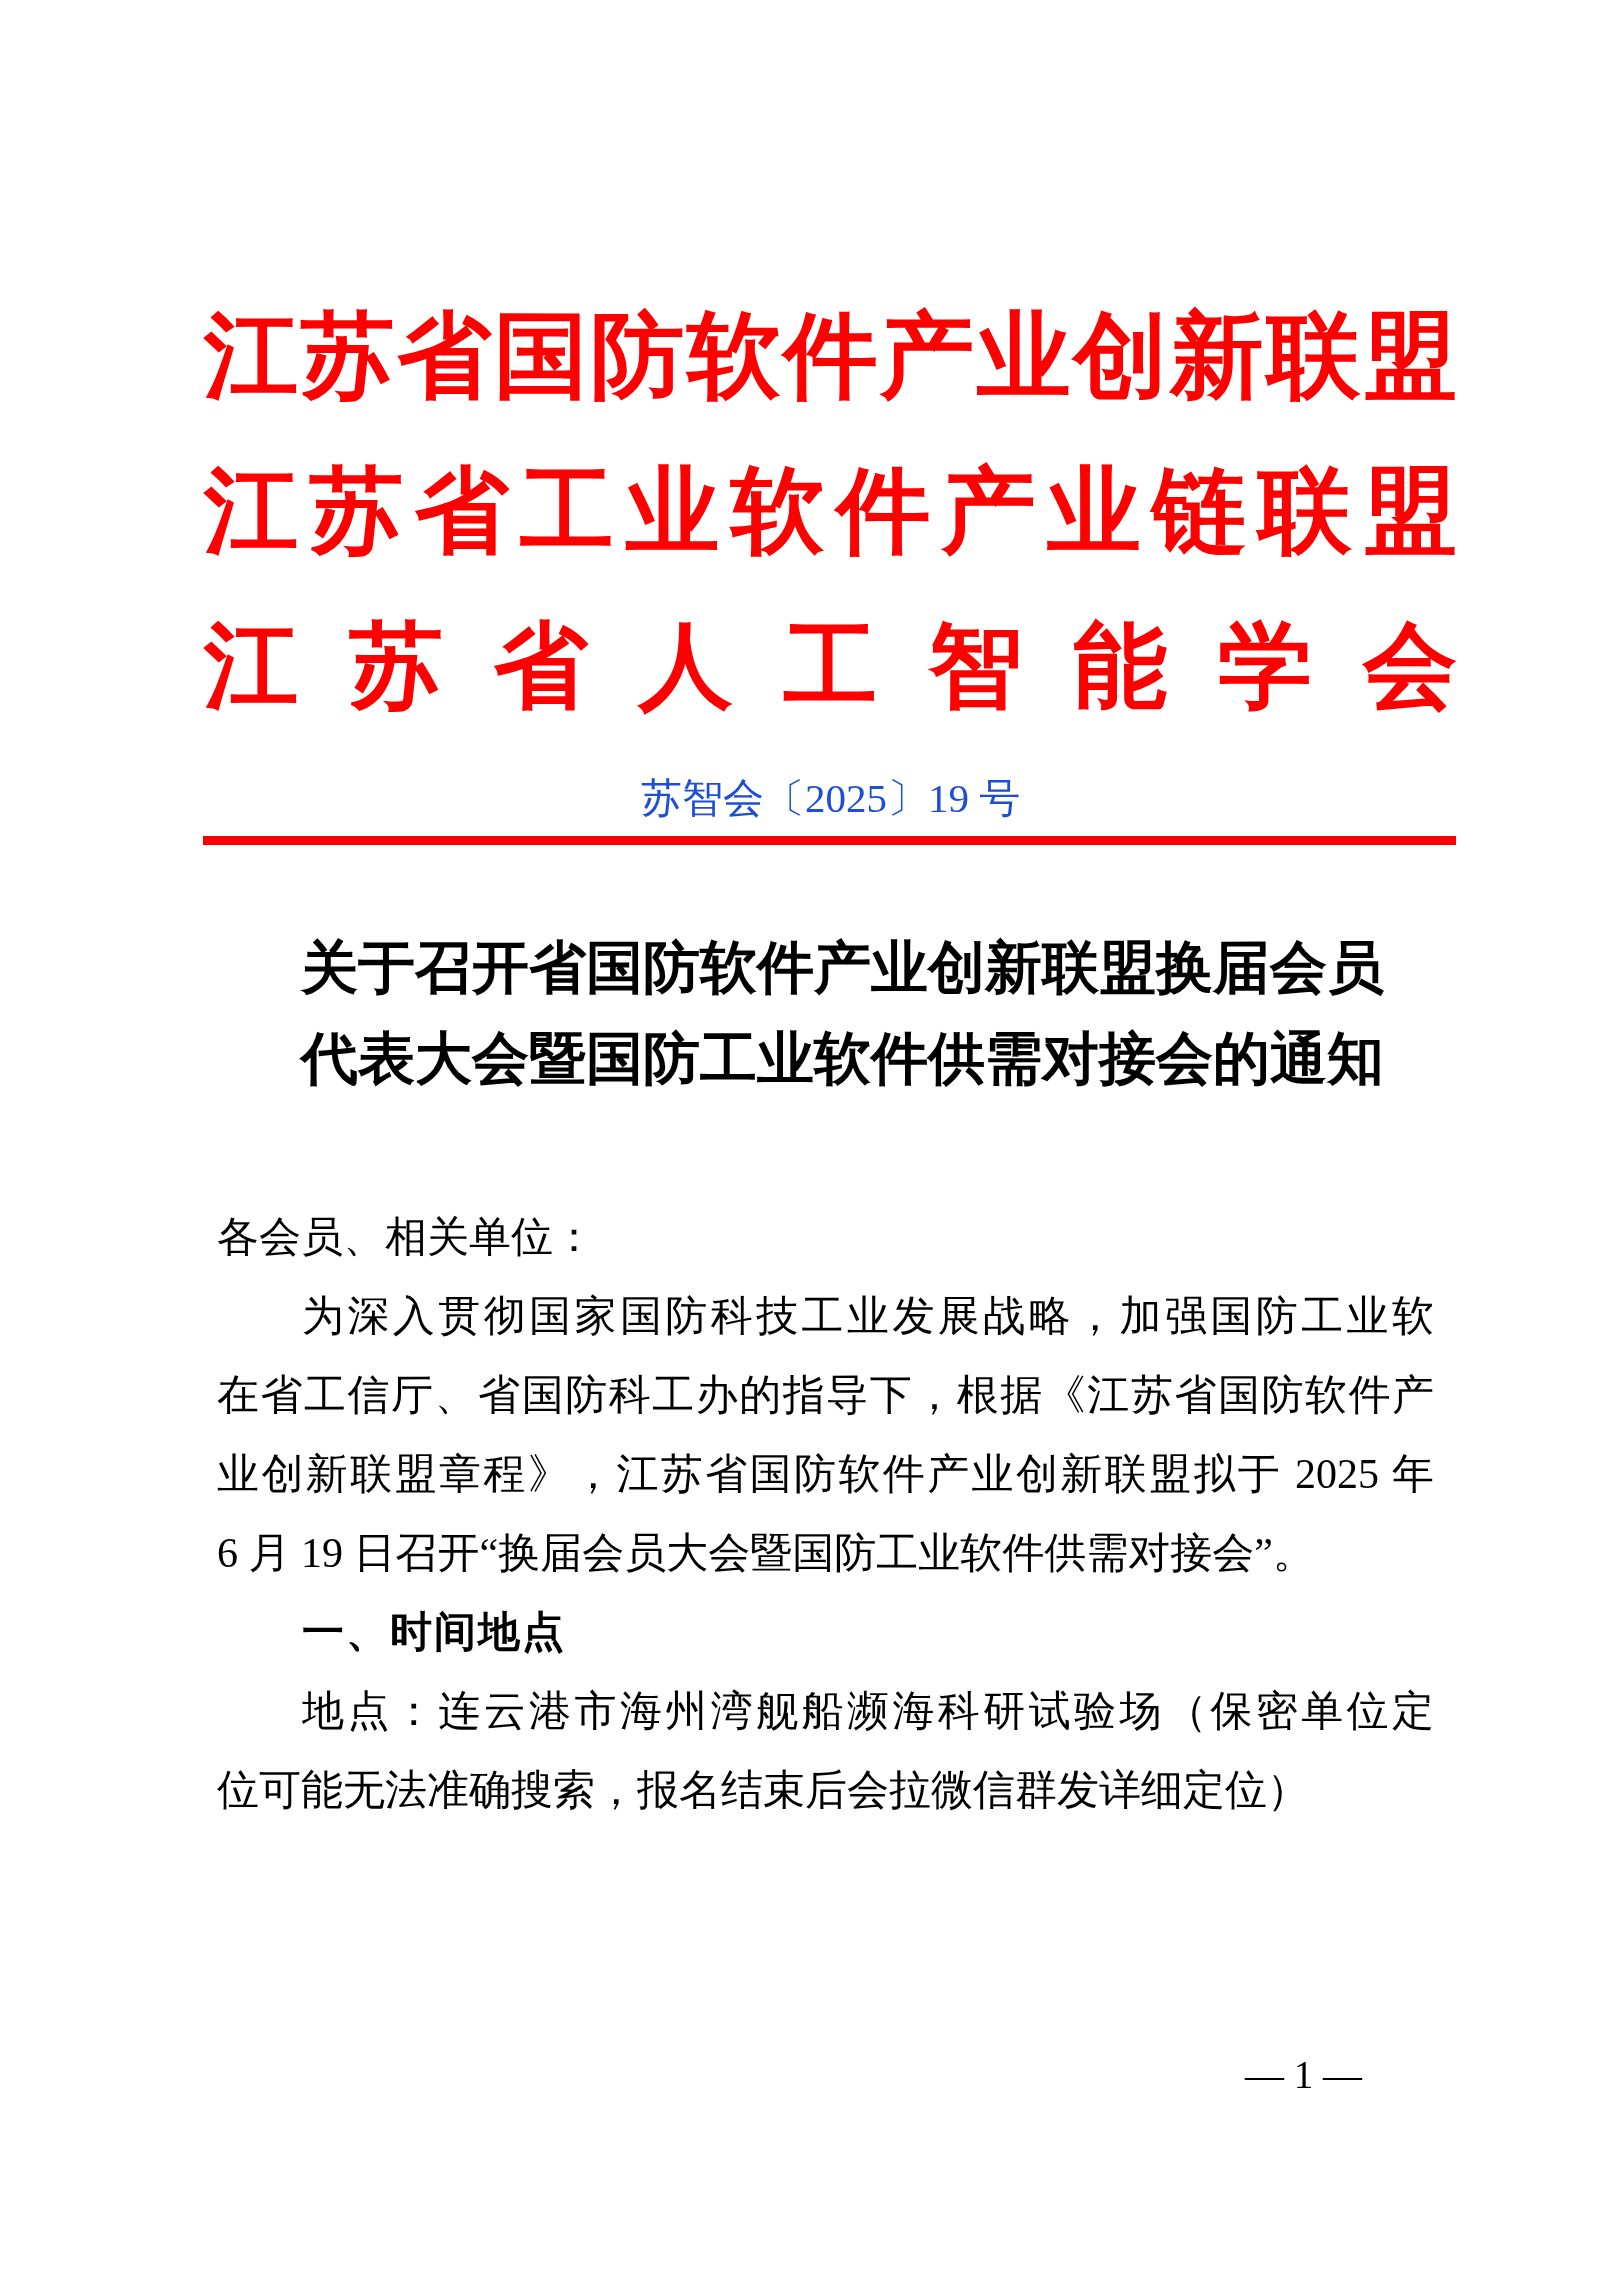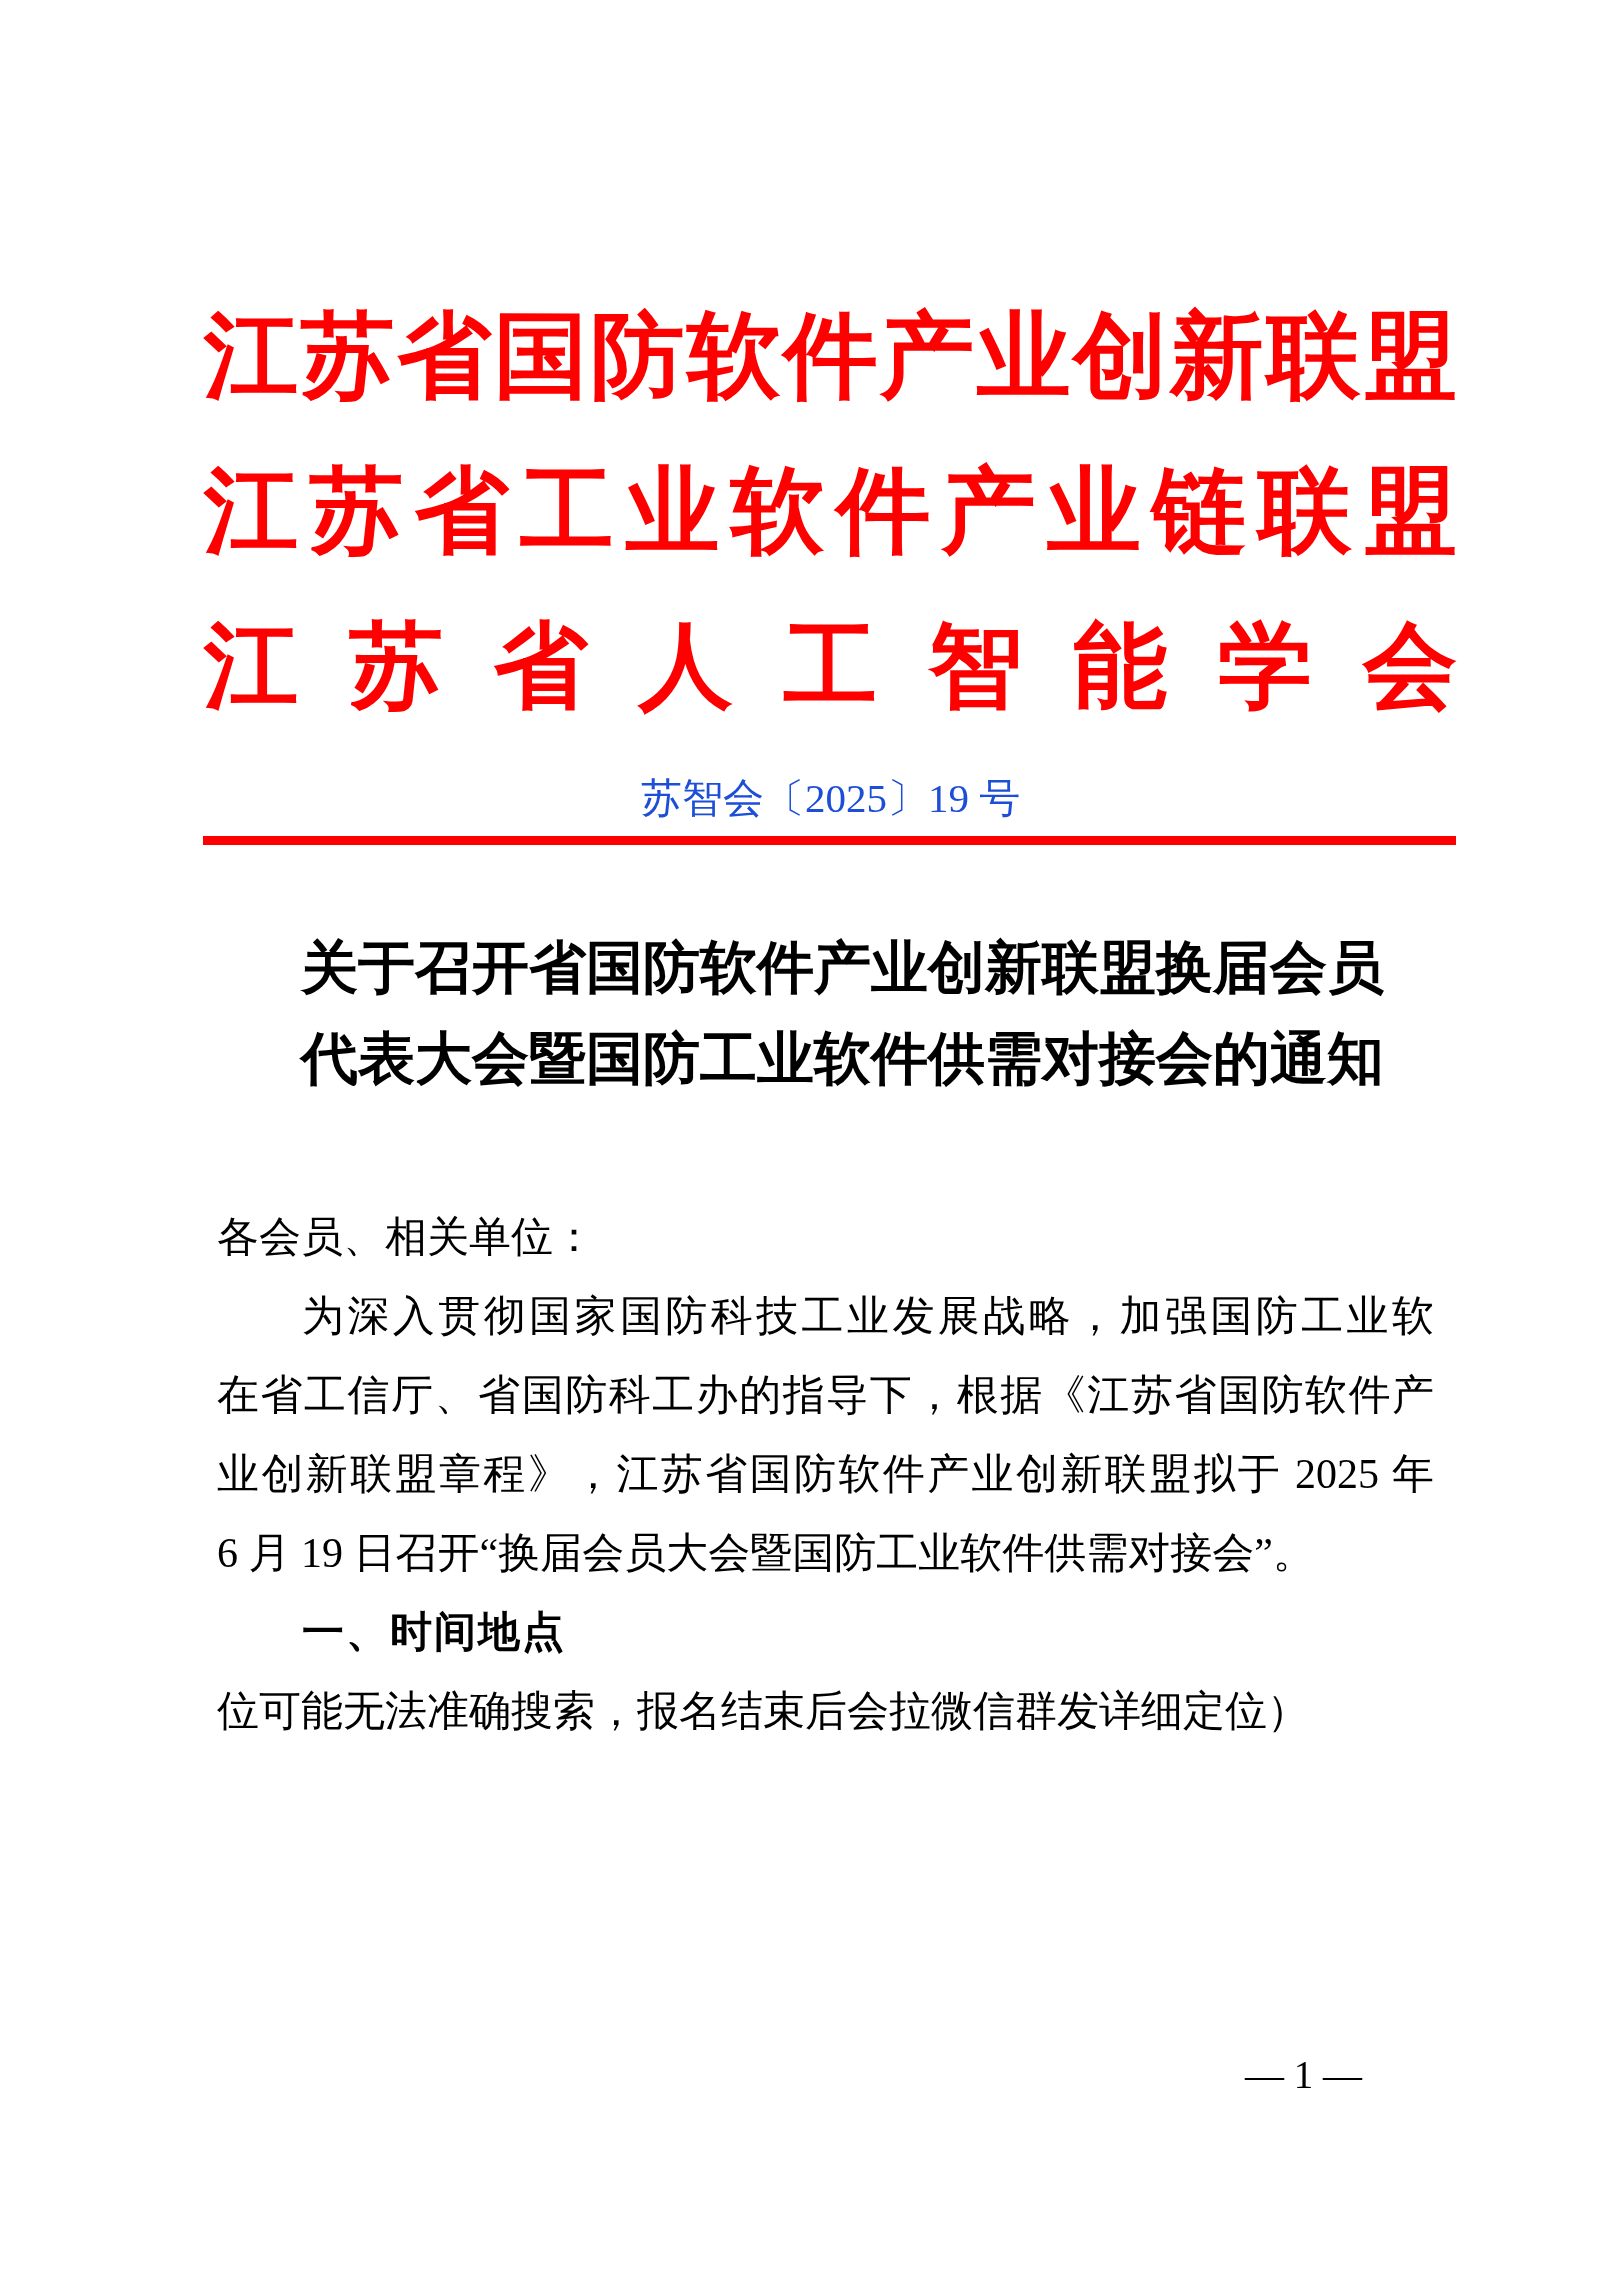--- a/index.html
+++ b/index.html
@@ -117,19 +117,20 @@
     <div>代表大会暨国防工业软件供需对接会的通知</div>
   </div>
 
   <main class="body-text">
     <div class="bl">各会员、相关单位：</div>
     <div class="bl j ind">为深入贯彻国家国防科技工业发展战略，加强国防工业软</div>
     <div class="bl j">在省工信厅、省国防科工办的指导下，根据《江苏省国防软件产</div>
     <div class="bl j">业创新联盟章程》，江苏省国防软件产业创新联盟拟于 2025 年</div>
     <div class="bl">6 月 19 日召开“换届会员大会暨国防工业软件供需对接会”。</div>
     <div class="bl sec ind">一、时间地点</div>
+    <div class="bl j ind">地点：连云港市海州湾舰船濒海科研试验场（保密单位定</div>
     <div class="bl">位可能无法准确搜索，报名结束后会拉微信群发详细定位）</div>
   </main>
 
   <div class="page-num">— 1 —</div>
 
 </div>
 
 
 </body></html>

